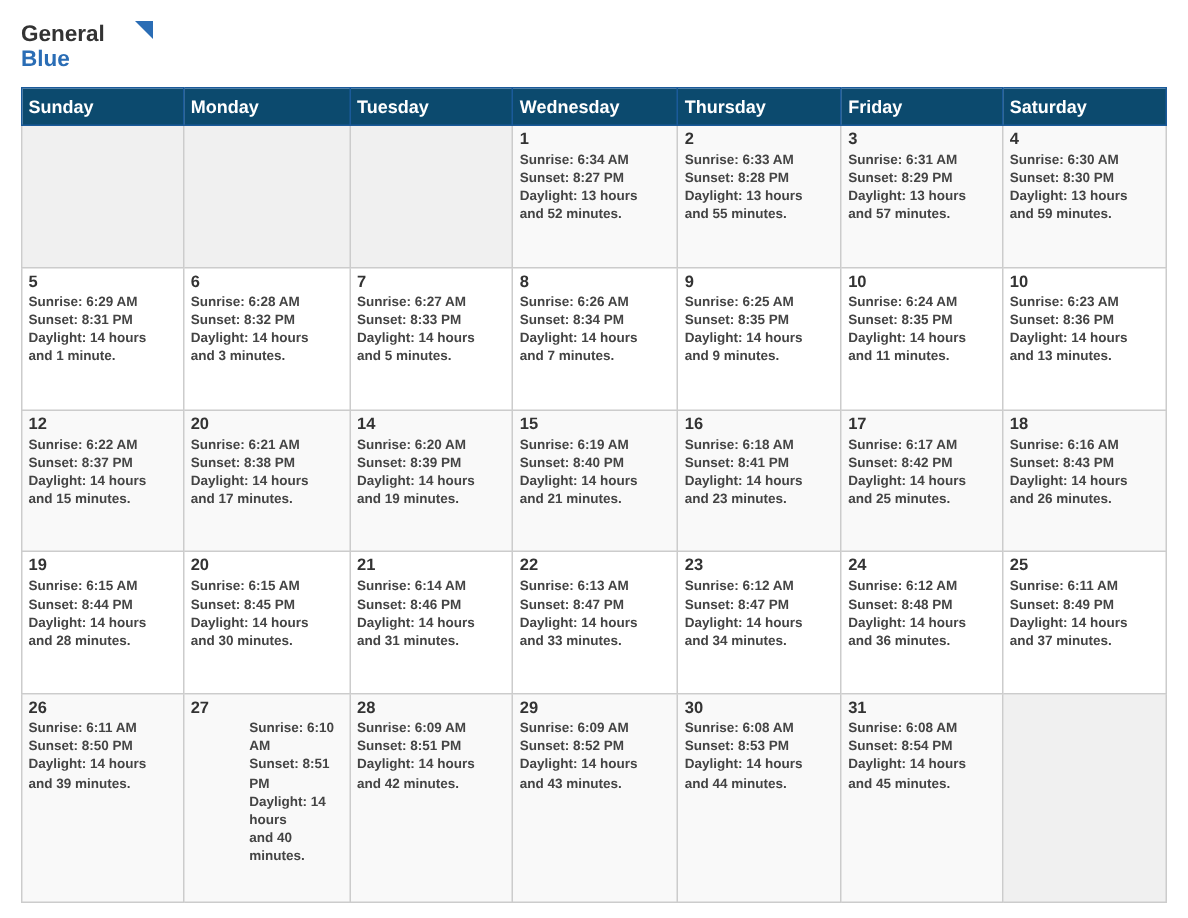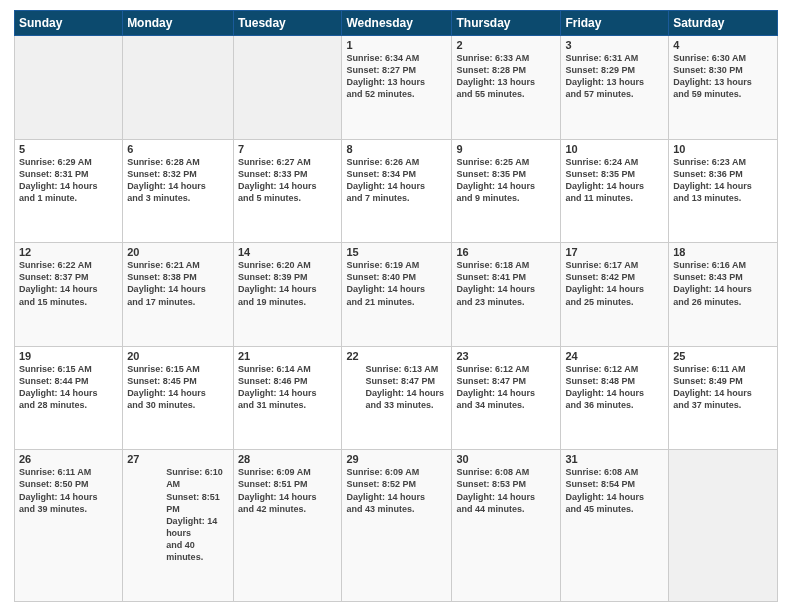--- a/index.html
+++ b/index.html
@@ -82,20 +82,33 @@
       font-weight: bold;
     }
     td.empty {
       background: #f0f0f0 !important;
     }
   </style>
 </head>
 <body>
 
 <div class="page">
+  <div class="header">
+    <div class="logo">
+    <svg width="90" height="40" viewBox="0 0 90 40" xmlns="http://www.w3.org/2000/svg">
+      <text x="0" y="17" font-size="15" font-weight="bold" fill="#333" font-family="Arial">General</text>
+      <text x="0" y="34" font-size="15" font-weight="bold" fill="#2a6db5" font-family="Arial">Blue</text>
+      <polygon points="88,4 76,4 88,16" fill="#2a6db5"></polygon>
+    </svg>
+  </div>
+    <div class="title-block">
+      <div class="month-title"></div>
+      <div class="location-title"></div>
+    </div>
+  </div>
 
   <table>
     <thead>
       <tr>
       <th>Sunday</th>
           <th>Monday</th>
           <th>Tuesday</th>
           <th>Wednesday</th>
           <th>Thursday</th>
           <th>Friday</th>
@@ -255,21 +268,21 @@
           </td>
           <td>
             <span class="day-num">21</span>
             <div class="day-info" style="white-space: pre-line;">Sunrise: 6:14 AM
 Sunset: 8:46 PM
 Daylight: 14 hours
 and 31 minutes.</div>
           </td>
           <td>
             <span class="day-num">22</span>
-            <div class="day-info" style="white-space: pre-line; margin-left: 19px;">Sunrise: 6:13 AM
+            <div class="day-info" style="white-space: pre-line;">Sunrise: 6:13 AM
 Sunset: 8:47 PM
 Daylight: 14 hours
 and 33 minutes.</div>
           </td>
           <td>
             <span class="day-num">23</span>
             <div class="day-info" style="white-space: pre-line;">Sunrise: 6:12 AM
 Sunset: 8:47 PM
 Daylight: 14 hours
 and 34 minutes.</div>

